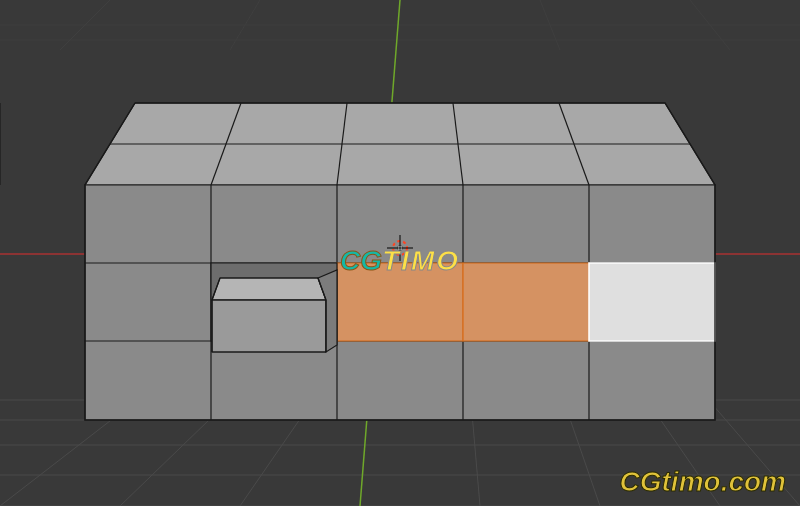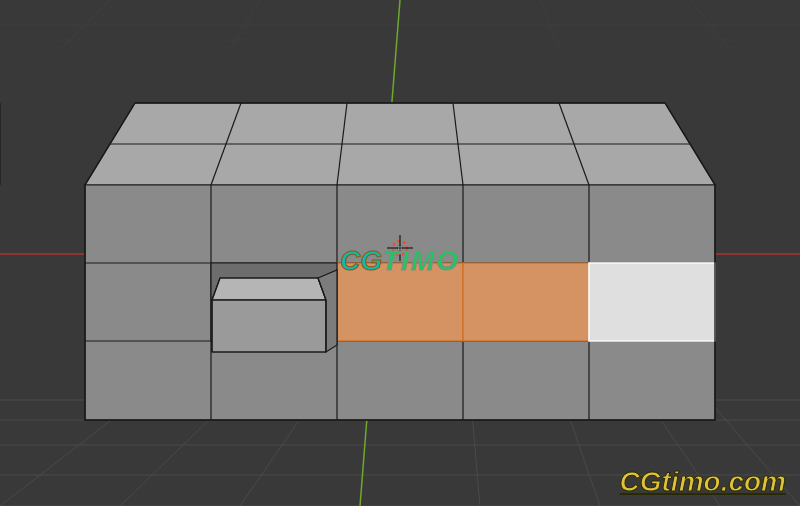--- a/index.html
+++ b/index.html
@@ -29,34 +29,33 @@
     font-weight: bold;
     font-style: italic;
     pointer-events: none;
     white-space: nowrap;
   }
   .watermark-center .cg {
     color: #14b8a6;
     -webkit-text-stroke: 1px #8a5515;
   }
   .watermark-center .timo {
-    color: #22c55e;
+    color: #fde047;
     -webkit-text-stroke: 1px #888;
     letter-spacing: 2px;
   }
   .watermark-bottom {
     position: absolute;
     bottom: 8px;
     right: 14px;
     font-size: 28px;
     font-weight: bold;
     font-style: italic;
     color: #e0c23a;
     -webkit-text-stroke: 1px #2a2a00;
-    text-decoration: underline;
     pointer-events: none;
   }
 </style>
 </head>
 <body>
 
 <div class="viewport">
 <svg viewBox="0 0 800 506">
 
   <g stroke="#4a4a4a" stroke-width="1" fill="none">

